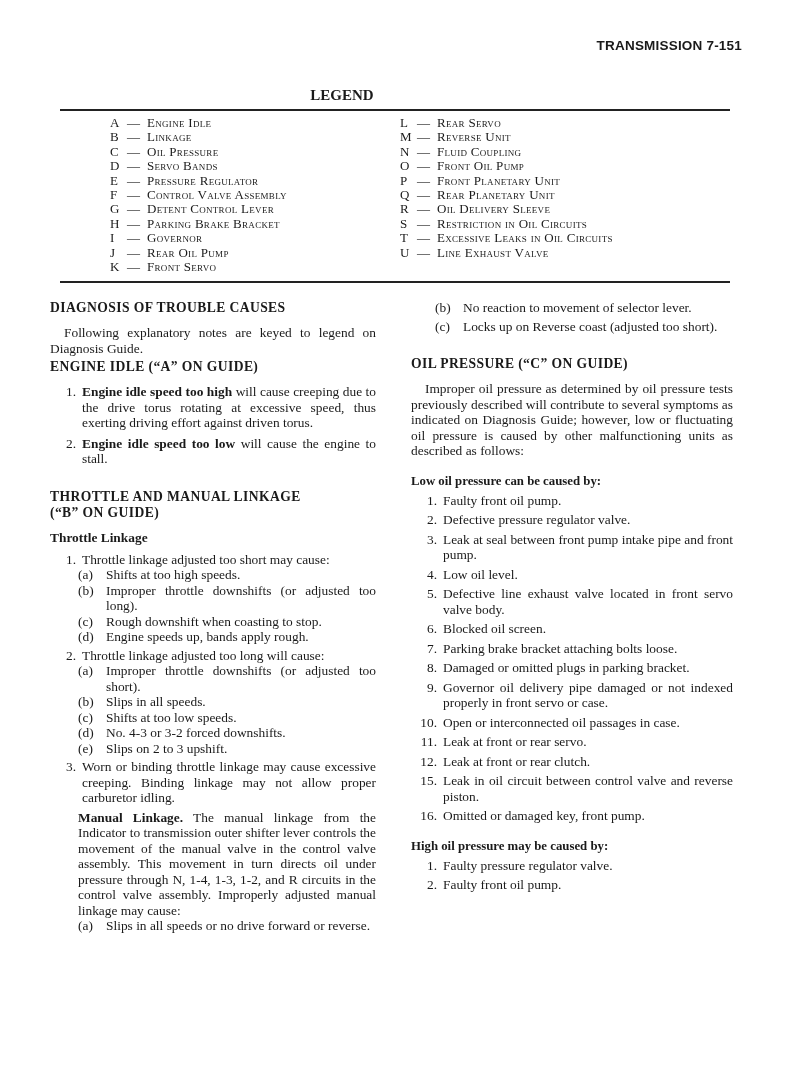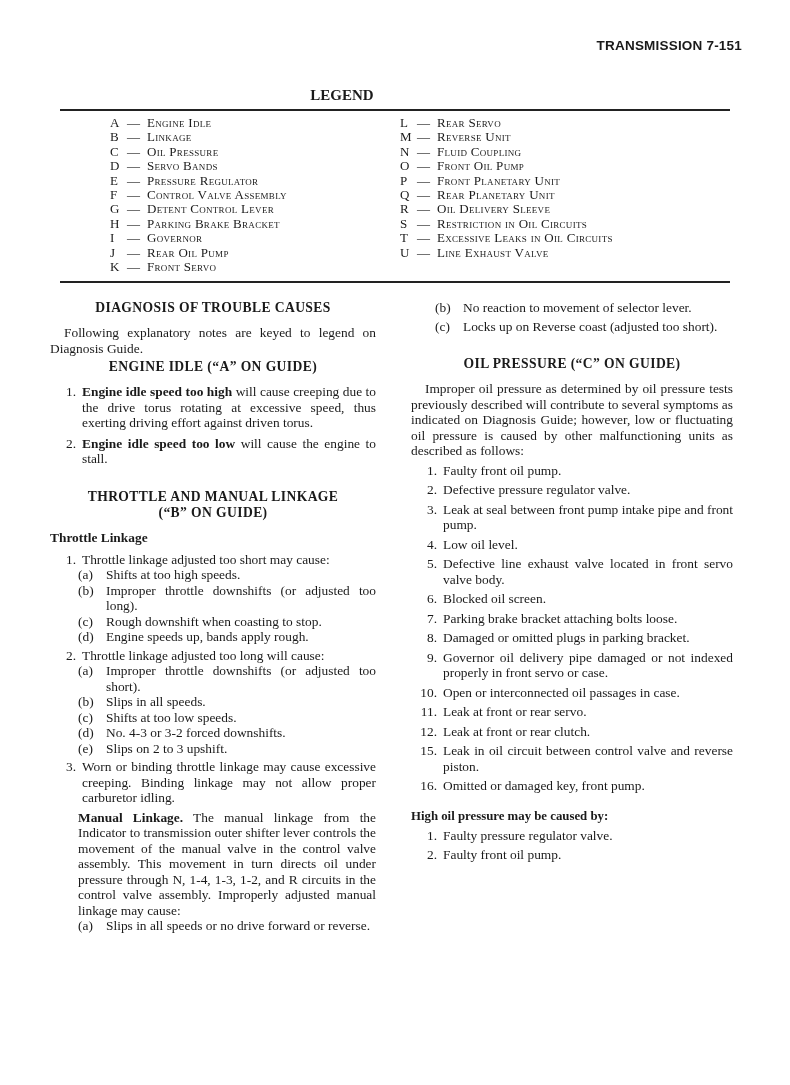--- a/index.html
+++ b/index.html
@@ -18,21 +18,21 @@
   .legend-col.right { left:400px; }
   .legend-row { display:flex; white-space:nowrap; }
   .legend-letter { width:17px; display:inline-block; }
   .legend-dash { width:20px; display:inline-block; }
   .legend-text { font-variant:small-caps; letter-spacing:0.3px; }
 
   .col { position:absolute; font-size:13.4px; line-height:15.5px; }
   .col.left { left:50px; width:326px; top:300px; }
   .col.right { left:411px; width:322px; top:300px; }
 
-  h2 { font-size:13.6px; font-weight:bold; margin:0; letter-spacing:0.4px; line-height:16px;text-align:center; }
+  h2 { font-size:13.6px; font-weight:bold; margin:0; letter-spacing:0.4px; line-height:16px; }
   h3 { font-size:13.4px; font-weight:bold; margin:0; line-height:16px; }
   p { margin:0; text-align:justify; }
   .indent-first { text-indent:14px; }
 
   .num-item { display:flex; margin-left:4px; }
   .num-item .n { width:22px; flex:0 0 22px; text-align:right; padding-right:6px; }
   .num-item .t { flex:1; text-align:justify; }
   .sub-item { display:flex; margin-left:28px; }
   .sub-item .n { width:28px; flex:0 0 28px; }
   .sub-item .t { flex:1; text-align:justify; }
@@ -241,20 +241,21 @@
       <span class="t">No reaction to movement of selector lever.</span>
     </div>
   <div class="sub-item" style="margin-left:24px;margin-top:3px;">
       <span class="n">(c)</span>
       <span class="t">Locks up on Reverse coast (adjusted too short).</span>
     </div>
 
   <h2 style="margin-top:22px;">OIL PRESSURE (“C” ON GUIDE)</h2>
   <p class="indent-first" style="margin-top:9px;">Improper oil pressure as determined by oil pressure tests previously described will contribute to several symptoms as indicated on Diagnosis Guide; however, low or fluctuating oil pressure is caused by other malfunctioning units as described as follows:</p>
 
+  <h3 style="margin-top:14px;font-size:12.8px;">Low oil pressure can be caused by:</h3>
   <div class="num-item" style="margin-top:4px;">
       <span class="n">1.</span>
       <span class="t">Faulty front oil pump.</span>
     </div>
   <div class="num-item" style="margin-top:4px;">
       <span class="n">2.</span>
       <span class="t">Defective pressure regulator valve.</span>
     </div>
   <div class="num-item" style="margin-top:4px;">
       <span class="n">3.</span>

